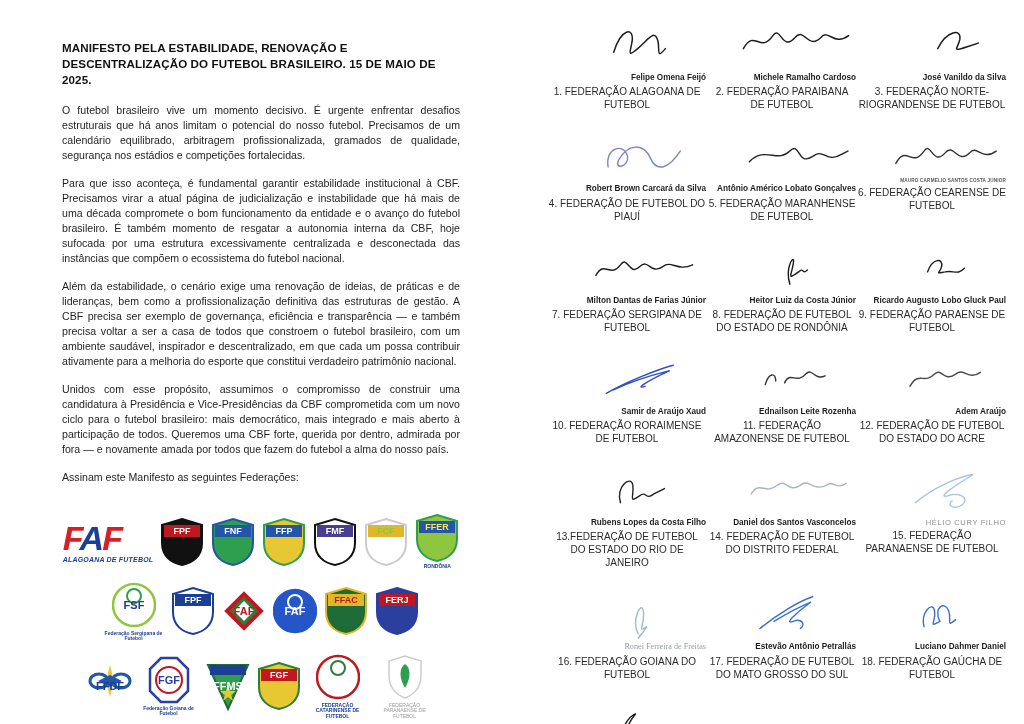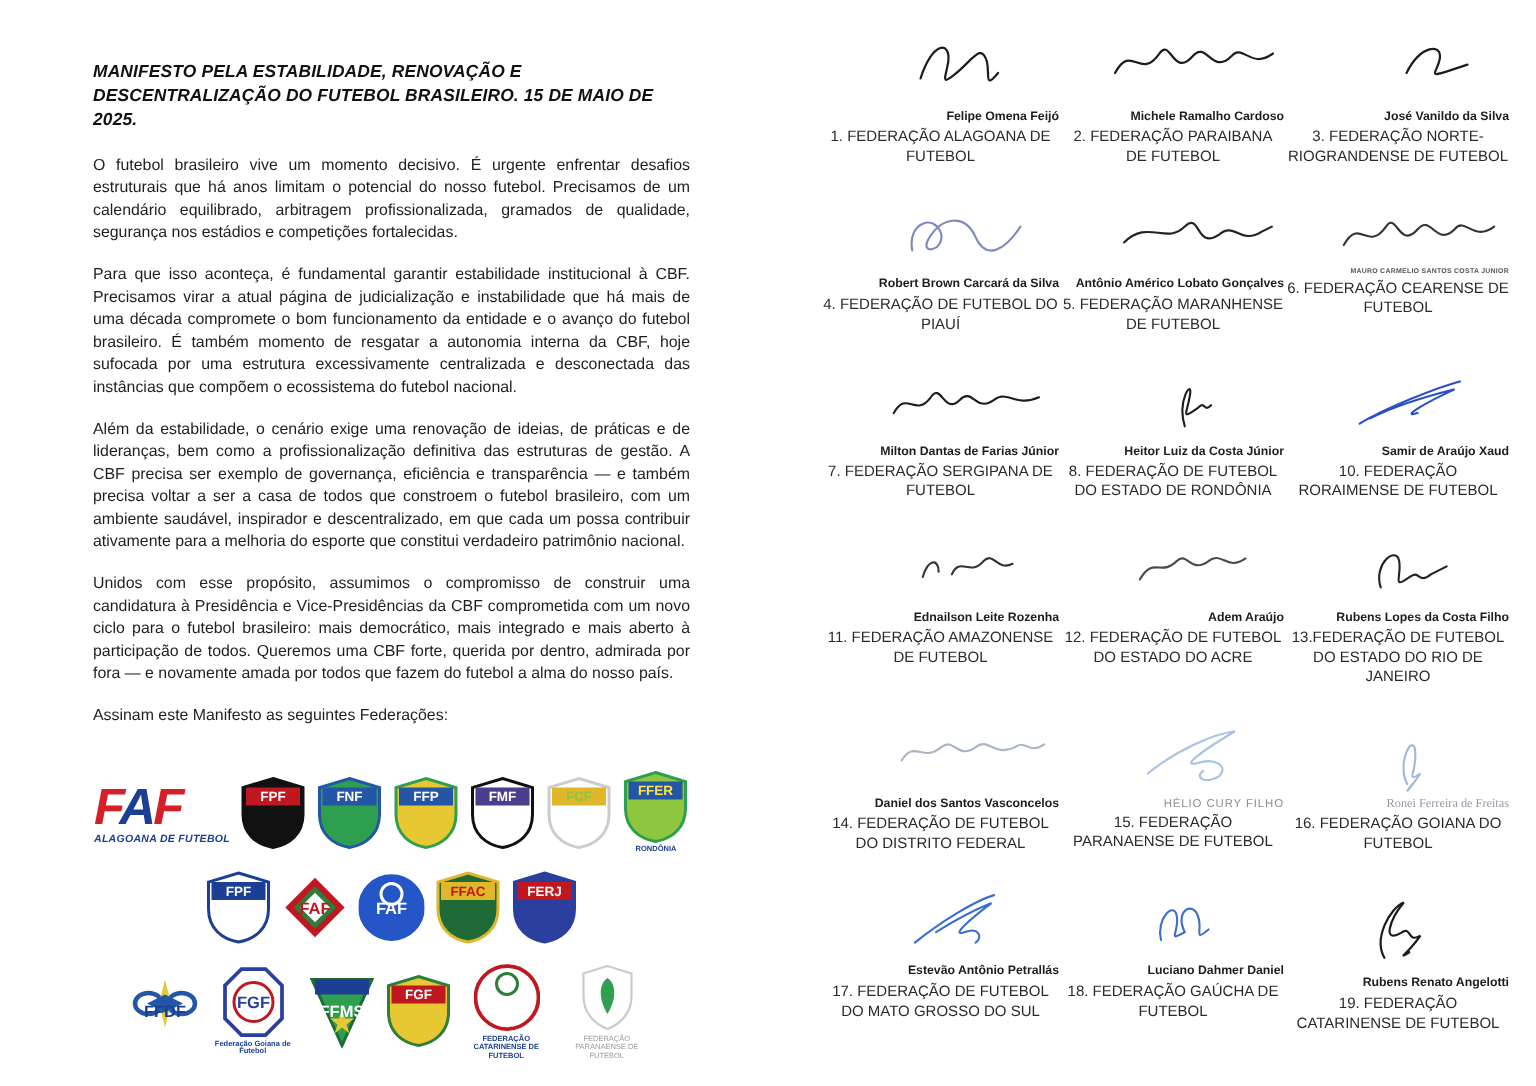--- a/index.html
+++ b/index.html
@@ -4,21 +4,21 @@
 <style>
   html,body{margin:0;padding:0;}
   body{
     width:1024px;height:724px;background:#ffffff;overflow:hidden;
     font-family:"Liberation Sans",sans-serif;color:#222;position:relative;
   }
   
   .page-left{position:absolute;left:62px;top:40px;width:398px;}
   .doc-title{
     font-size:11.6px;font-weight:bold;color:#111;line-height:1.4;
-    text-align:left;margin:0 0 14px 0;letter-spacing:.1px;font-style:italic;
+    text-align:left;margin:0 0 14px 0;letter-spacing:.1px;
   }
   .doc-par{
     font-size:10.6px;line-height:1.42;text-align:justify;margin:0 0 13px 0;color:#1f1f1f;
   }
   .doc-par.last{text-align:left;margin-bottom:18px;}
   
   .logo-rows{margin-top:28px;}
   .logo-row{display:flex;justify-content:center;align-items:center;gap:7px;margin-bottom:10px;}
   .logo{display:flex;flex-direction:column;align-items:center;justify-content:center;}
   .logo svg{display:block;}
@@ -99,20 +99,28 @@
             <path d="M22 2 L42 8 V26 C42 39 33 46 22 48 C11 46 2 39 2 26 V8 Z" fill="#8ec63f" stroke="#2e9e4f" stroke-width="2"></path>
             <rect x="4" y="8" width="36" height="12" fill="#2456a8"></rect>
             <text x="22" y="17" text-anchor="middle" font-size="9" font-weight="bold" font-family="Liberation Sans, sans-serif" fill="#ffe24a">FFER</text>
           </svg>
           <div class="logo-caption" style="max-width: 60px;">RONDÔNIA</div>
         </div>
       </div>
       <div class="logo-row">
         <div class="logo">
           <svg viewBox="0 0 44 50" width="44" height="50">
+            <circle cx="22" cy="25" r="21" fill="#ffffff" stroke="#8ec63f" stroke-width="2.5"></circle>
+            <circle cx="22" cy="16" r="7" fill="none" stroke="#2e9e4f" stroke-width="2"></circle>
+            <text x="22" y="29" text-anchor="middle" font-size="11" font-weight="bold" font-family="Liberation Sans, sans-serif" fill="#1b3f94">FSF</text>
+          </svg>
+          <div class="logo-caption" style="max-width: 60px;">Federação Sergipana de Futebol</div>
+        </div>
+        <div class="logo">
+          <svg viewBox="0 0 44 50" width="44" height="50">
             <path d="M22 2 L42 8 V26 C42 39 33 46 22 48 C11 46 2 39 2 26 V8 Z" fill="#ffffff" stroke="#1b3f94" stroke-width="2"></path>
             <rect x="4" y="8" width="36" height="12" fill="#1b3f94"></rect>
             <text x="22" y="17" text-anchor="middle" font-size="9" font-weight="bold" font-family="Liberation Sans, sans-serif" fill="#ffffff">FPF</text>
           </svg>
         </div>
         <div class="logo">
           <svg viewBox="0 0 44 50" width="44" height="50">
             <rect x="8" y="11" width="28" height="28" fill="#c01820" transform="rotate(45 22 25)"></rect>
             <rect x="12" y="15" width="20" height="20" fill="#2e7d3a" transform="rotate(45 22 25)"></rect>
             <rect x="15" y="18" width="14" height="14" fill="#ffffff" transform="rotate(45 22 25)"></rect>
@@ -244,20 +252,27 @@
     </div>
     <div class="sig-cell">
       <svg viewBox="0 0 130 50" width="120" height="44">
         <path d="M58 40 C 52 20, 64 4, 62 16 C 60 30, 54 36, 68 26 C 74 20, 72 30, 78 24" fill="none" stroke="#1c1c1c" stroke-width="1.6" stroke-linecap="round"></path>
       </svg>
       <div class="sig-name">Heitor Luiz da Costa Júnior</div>
       <div class="sig-fed">8. FEDERAÇÃO DE FUTEBOL DO ESTADO DE RONDÔNIA</div>
     </div>
     <div class="sig-cell">
       <svg viewBox="0 0 130 50" width="120" height="44">
+        <path d="M44 26 C 50 10, 62 10, 60 20 C 58 28, 52 28, 64 26 C 74 24, 78 30, 86 22" fill="none" stroke="#1c1c1c" stroke-width="1.6" stroke-linecap="round"></path>
+      </svg>
+      <div class="sig-name">Ricardo Augusto Lobo Gluck Paul</div>
+      <div class="sig-fed">9. FEDERAÇÃO PARAENSE DE FUTEBOL</div>
+    </div>
+    <div class="sig-cell">
+      <svg viewBox="0 0 130 50" width="120" height="44">
         <path d="M20 38 C 40 26, 80 10, 96 6 M28 34 C 48 24, 76 16, 92 12 C 70 22, 50 34, 64 30" fill="none" stroke="#2b4fc7" stroke-width="1.6" stroke-linecap="round"></path>
       </svg>
       <div class="sig-name">Samir de Araújo Xaud</div>
       <div class="sig-fed">10. FEDERAÇÃO RORAIMENSE DE FUTEBOL</div>
     </div>
     <div class="sig-cell">
       <svg viewBox="0 0 130 50" width="120" height="44">
         <path d="M30 28 C 34 14, 42 14, 42 24 M52 26 C 58 12, 66 28, 76 16 C 84 8, 86 24, 98 18" fill="none" stroke="#333333" stroke-width="1.6" stroke-linecap="round"></path>
       </svg>
       <div class="sig-name">Ednailson Leite Rozenha</div>

